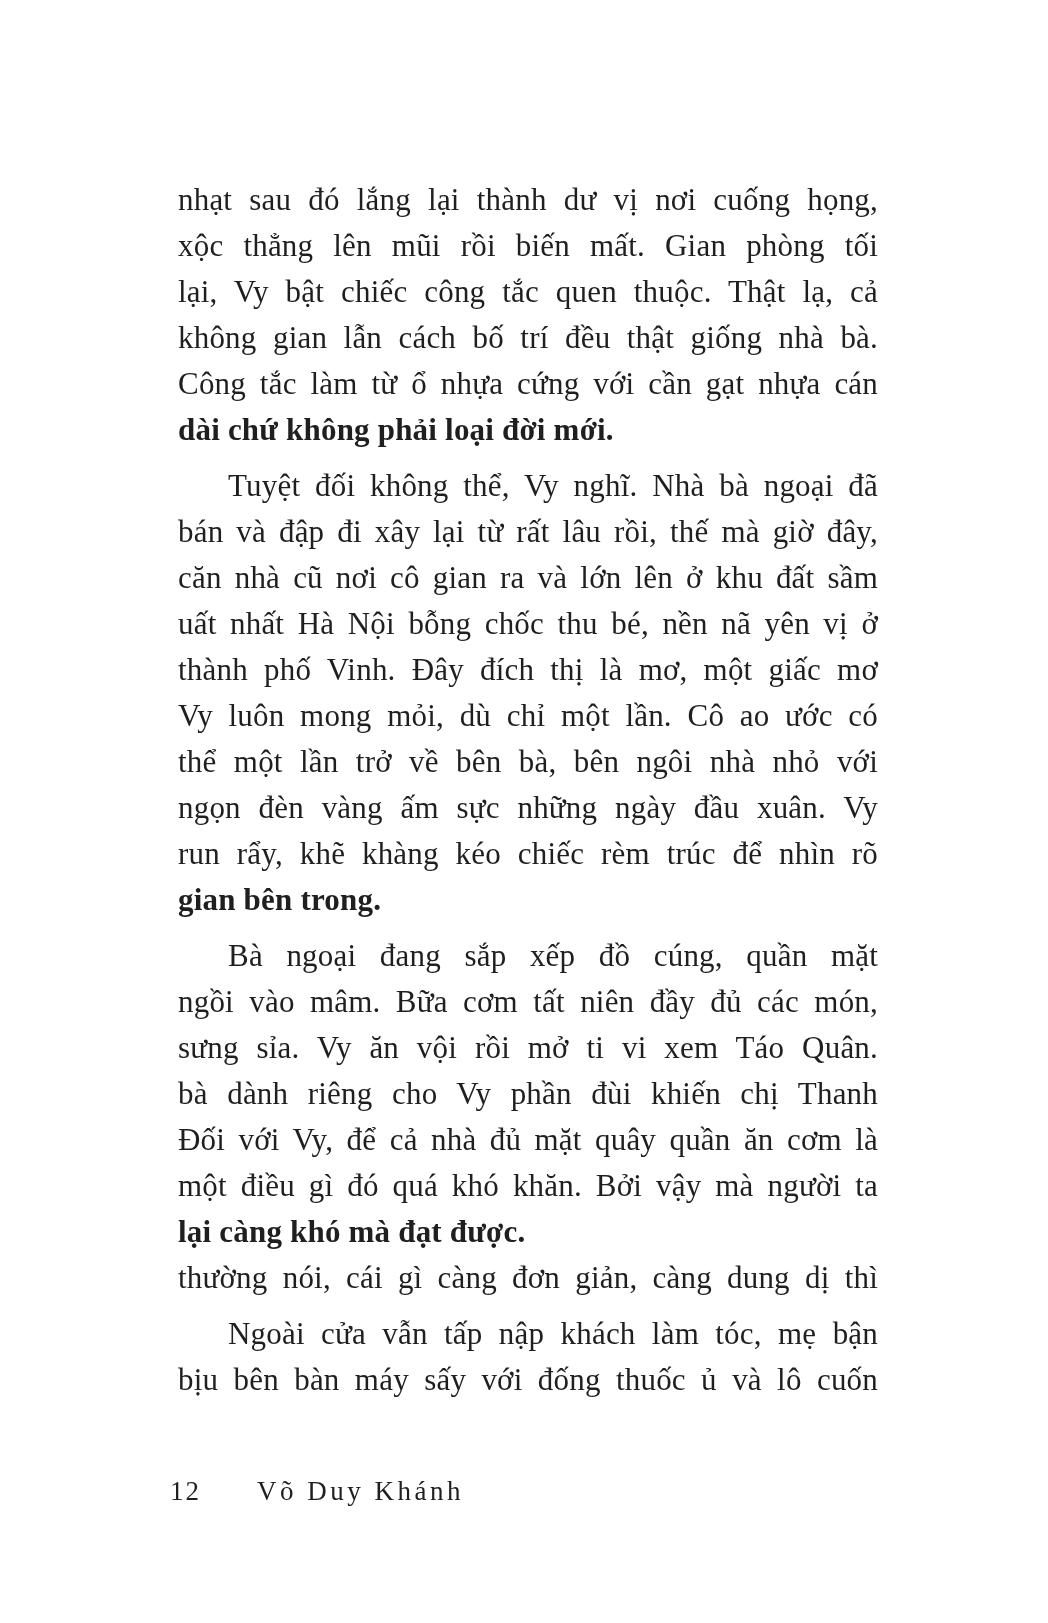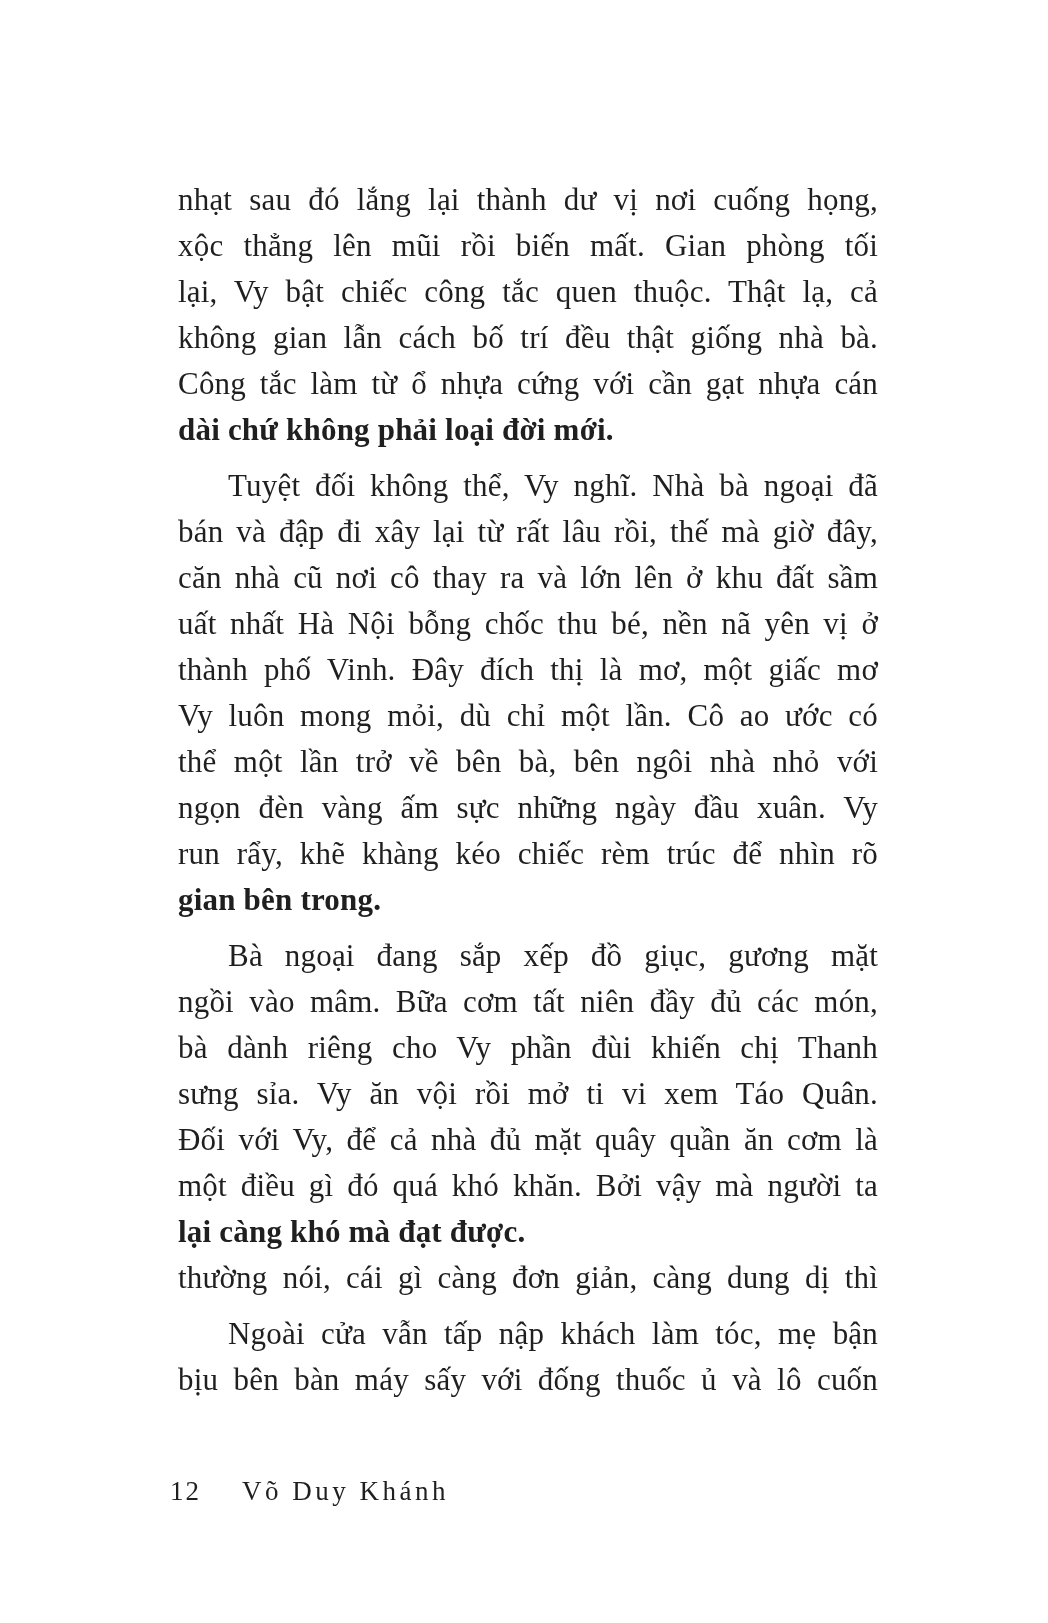--- a/index.html
+++ b/index.html
@@ -46,60 +46,61 @@
     text-indent: 50px;
   }
   .page-footer {
     position: absolute;
     left: 170px;
     top: 1476px;
     display: flex;
     align-items: baseline;
     font-size: 27px;
     color: var(--text-color, #1f1f1f);
+    gap: 26px;
   }
   .page-number {
     letter-spacing: 2px;
   }
   .author-name {
-    margin-left: 41px;
+    margin-left: 30px;
     letter-spacing: 3.5px;
   }
 </style>
 </head>
 <body style="--bg-color: #ffffff; --text-color: #1f1f1f;">
 
 <main class="page">
 
   <section class="text-block" id="text-block">
       <div class="paragraph">
         <div class="line">nhạt sau đó lắng lại thành dư vị nơi cuống họng,</div>
         <div class="line">xộc thẳng lên mũi rồi biến mất. Gian phòng tối</div>
         <div class="line">lại, Vy bật chiếc công tắc quen thuộc. Thật lạ, cả</div>
         <div class="line">không gian lẫn cách bố trí đều thật giống nhà bà.</div>
         <div class="line">Công tắc làm từ ổ nhựa cứng với cần gạt nhựa cán</div>
         <div class="line last">dài chứ không phải loại đời mới.</div>
       </div>
       <div class="paragraph">
         <div class="line indent">Tuyệt đối không thể, Vy nghĩ. Nhà bà ngoại đã</div>
         <div class="line">bán và đập đi xây lại từ rất lâu rồi, thế mà giờ đây,</div>
-        <div class="line">căn nhà cũ nơi cô thay ra và lớn lên ở khu đất sầm</div>
+        <div class="line">căn nhà cũ nơi cô gian ra và lớn lên ở khu đất sầm</div>
         <div class="line">uất nhất Hà Nội bỗng chốc thu bé, nền nã yên vị ở</div>
         <div class="line">thành phố Vinh. Đây đích thị là mơ, một giấc mơ</div>
         <div class="line">Vy luôn mong mỏi, dù chỉ một lần. Cô ao ước có</div>
         <div class="line">thể một lần trở về bên bà, bên ngôi nhà nhỏ với</div>
         <div class="line">ngọn đèn vàng ấm sực những ngày đầu xuân. Vy</div>
         <div class="line">run rẩy, khẽ khàng kéo chiếc rèm trúc để nhìn rõ</div>
         <div class="line last">gian bên trong.</div>
       </div>
       <div class="paragraph">
-        <div class="line indent">Bà ngoại đang sắp xếp đồ giục, gương mặt</div>
+        <div class="line indent">Bà ngoại đang sắp xếp đồ cúng, quần mặt</div>
         <div class="line">ngồi vào mâm. Bữa cơm tất niên đầy đủ các món,</div>
+        <div class="line">sưng sỉa. Vy ăn vội rồi mở ti vi xem Táo Quân.</div>
         <div class="line">bà dành riêng cho Vy phần đùi khiến chị Thanh</div>
-        <div class="line">sưng sỉa. Vy ăn vội rồi mở ti vi xem Táo Quân.</div>
         <div class="line">Đối với Vy, để cả nhà đủ mặt quây quần ăn cơm là</div>
         <div class="line">một điều gì đó quá khó khăn. Bởi vậy mà người ta</div>
         <div class="line last">lại càng khó mà đạt được.</div>
         <div class="line">thường nói, cái gì càng đơn giản, càng dung dị thì</div>
       </div>
       <div class="paragraph">
         <div class="line indent">Ngoài cửa vẫn tấp nập khách làm tóc, mẹ bận</div>
         <div class="line">bịu bên bàn máy sấy với đống thuốc ủ và lô cuốn</div>
       </div>
     </section>

